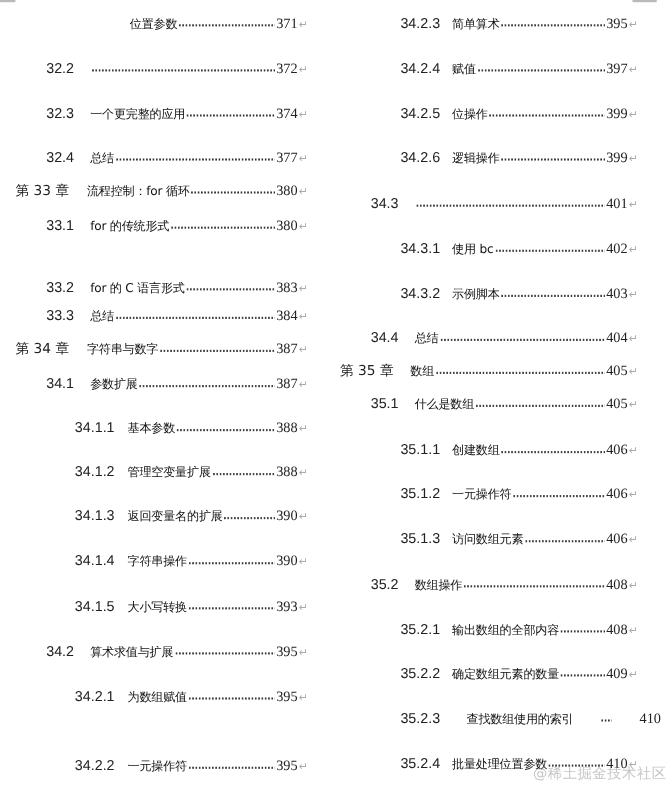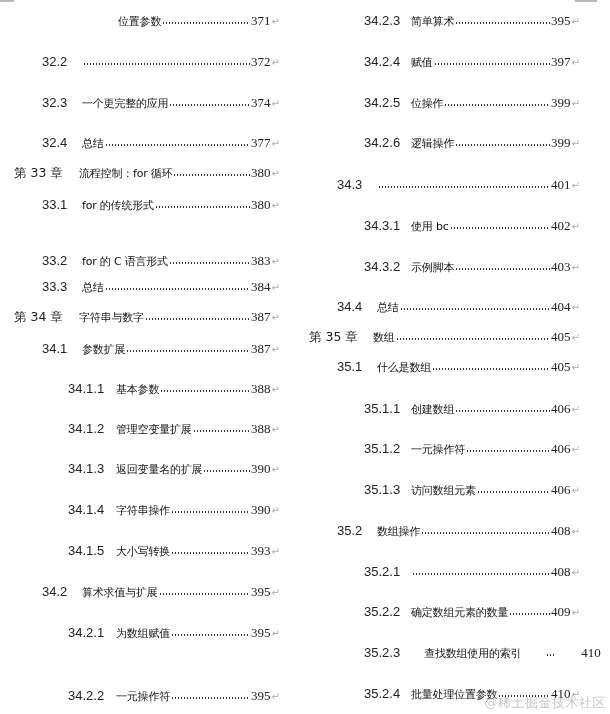--- a/index.html
+++ b/index.html
@@ -270,20 +270,21 @@
     </div>
     <div class="toc-entry" style="top: 522px; left: 337px; width: 243px;">
       <span class="num" style="width: 40px;">35.2</span>
       <span class="title">数组操作</span>
       <span class="leader"></span>
       <span class="page">408</span>
       <span class="para-mark">↵</span>
     </div>
     <div class="toc-entry" style="top: 563px; left: 364px; width: 216px;">
       <span class="num" style="width: 47px;">35.2.1</span>
+      <span class="title">输出数组的全部内容</span>
       <span class="leader"></span>
       <span class="page">408</span>
       <span class="para-mark">↵</span>
     </div>
     <div class="toc-entry" style="top: 603px; left: 364px; width: 216px;">
       <span class="num" style="width: 47px;">35.2.2</span>
       <span class="title">确定数组元素的数量</span>
       <span class="leader"></span>
       <span class="page">409</span>
       <span class="para-mark">↵</span>

